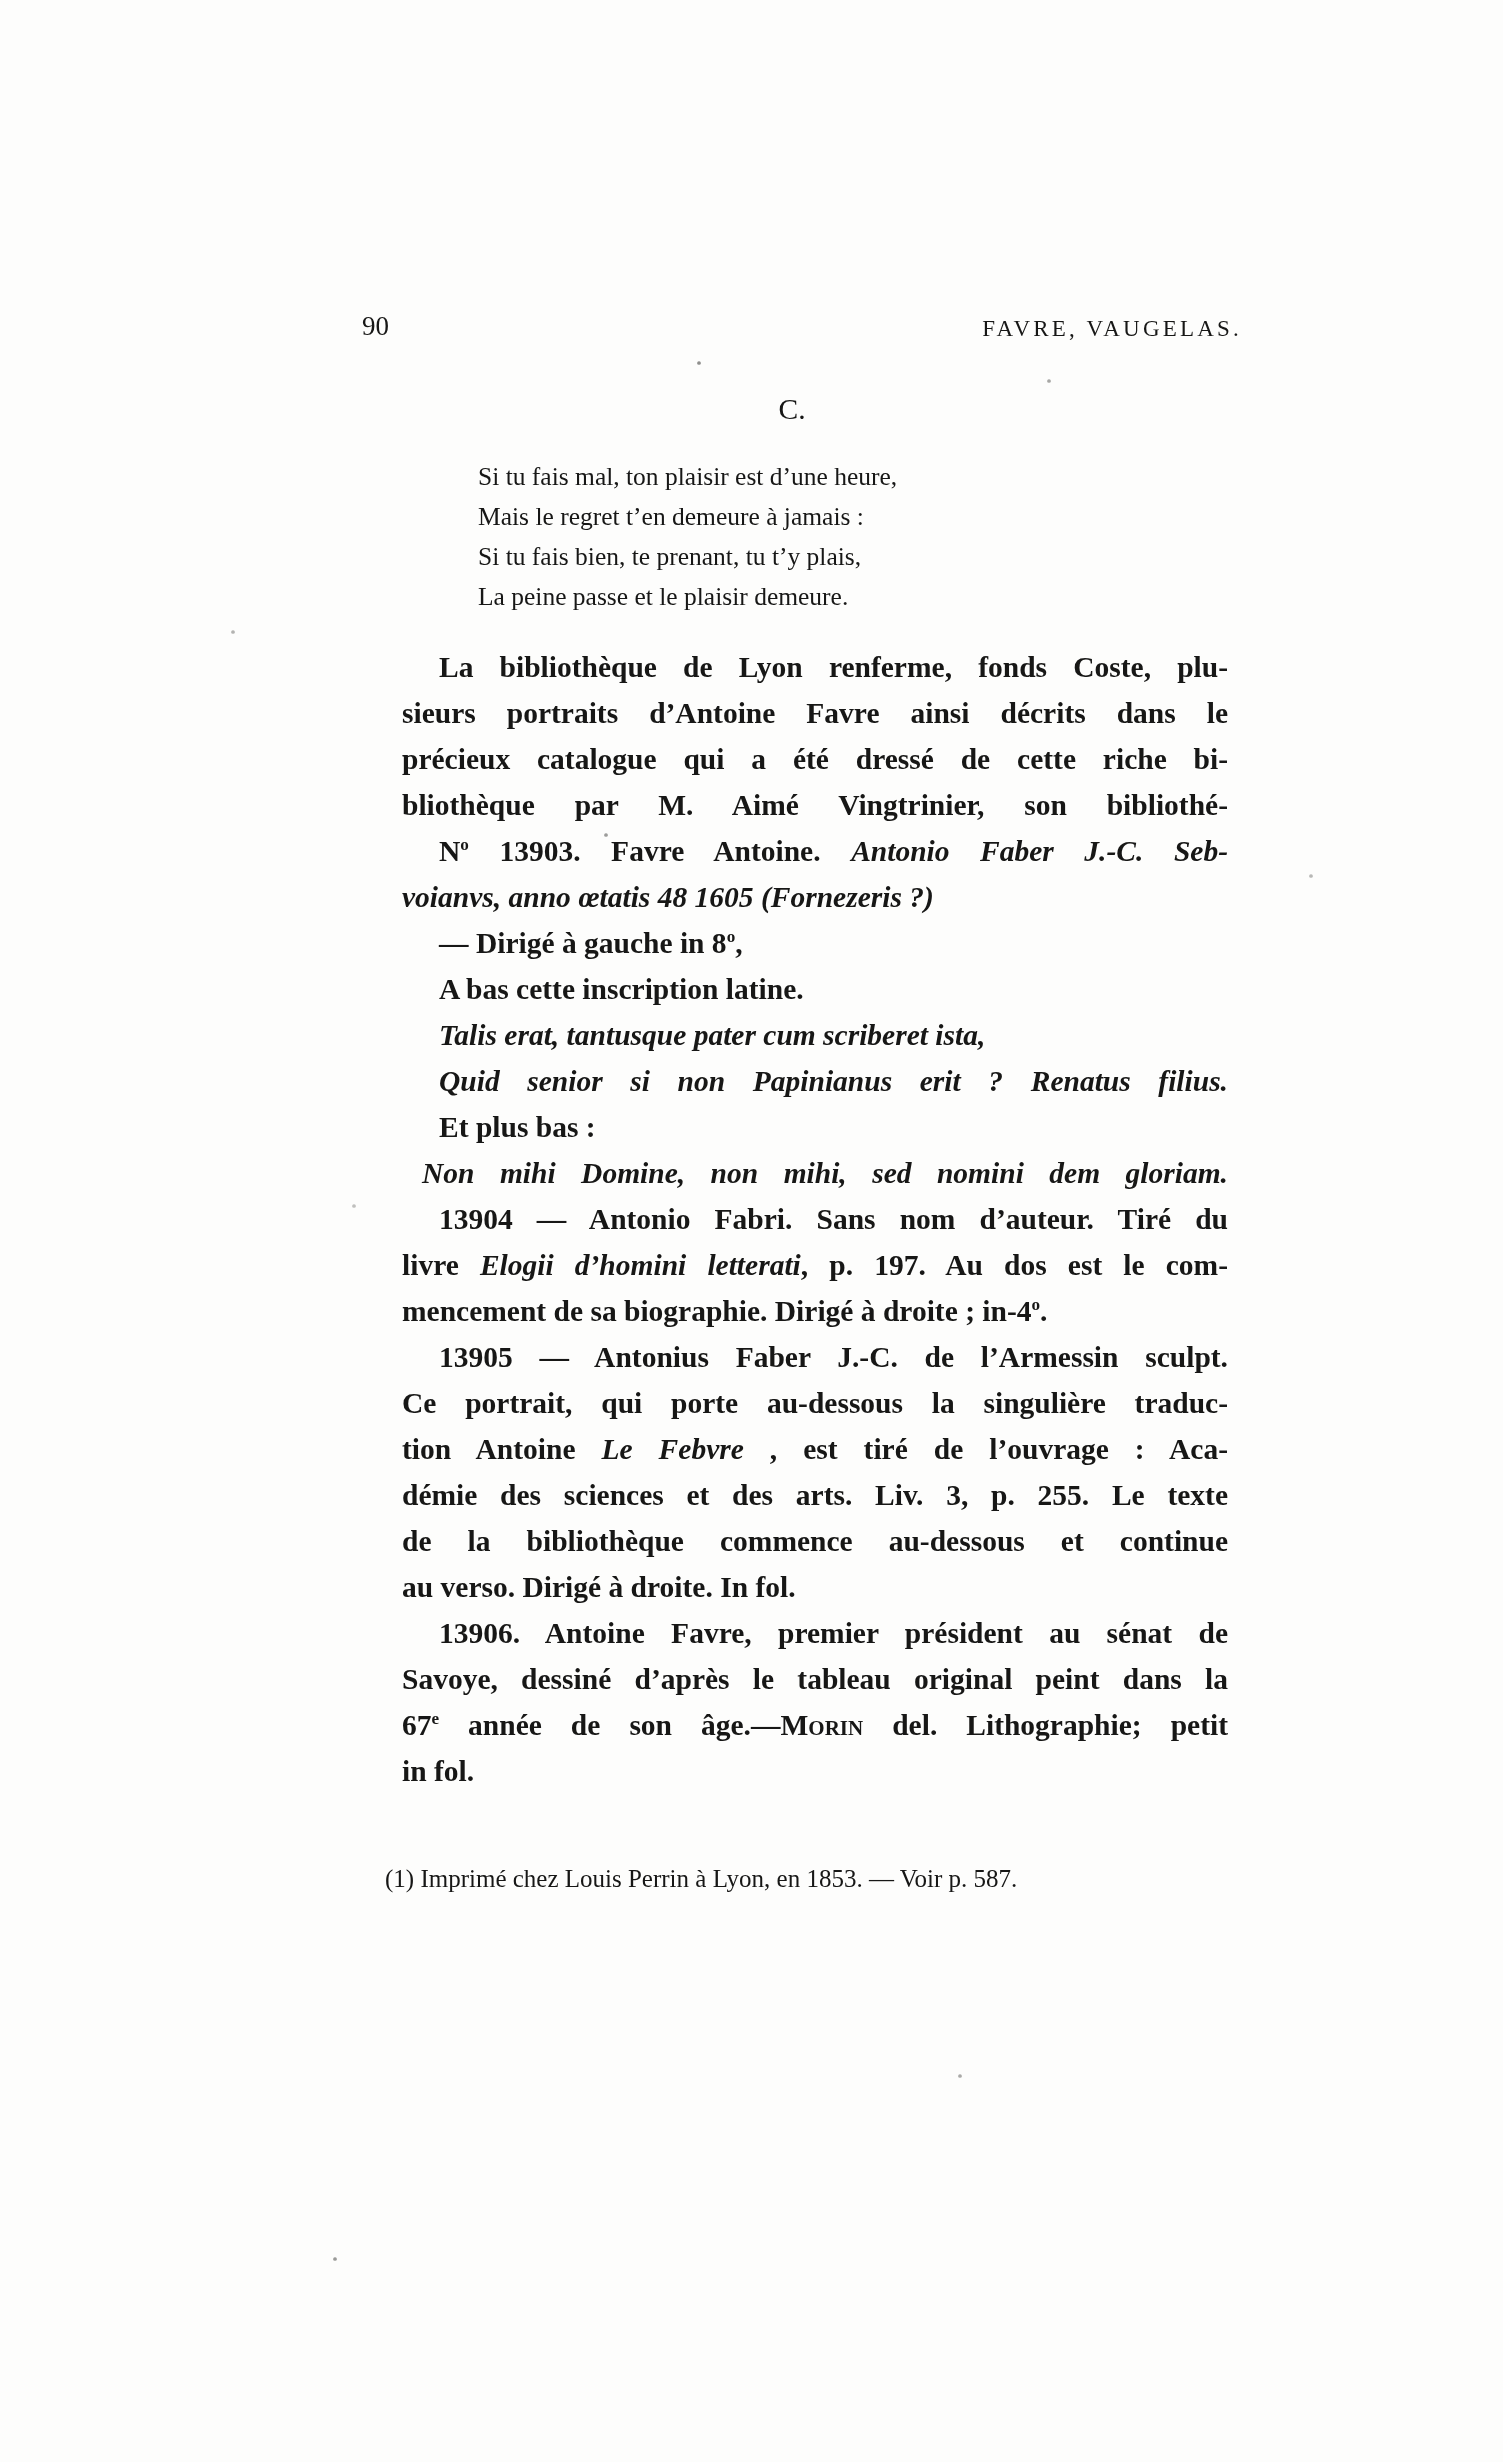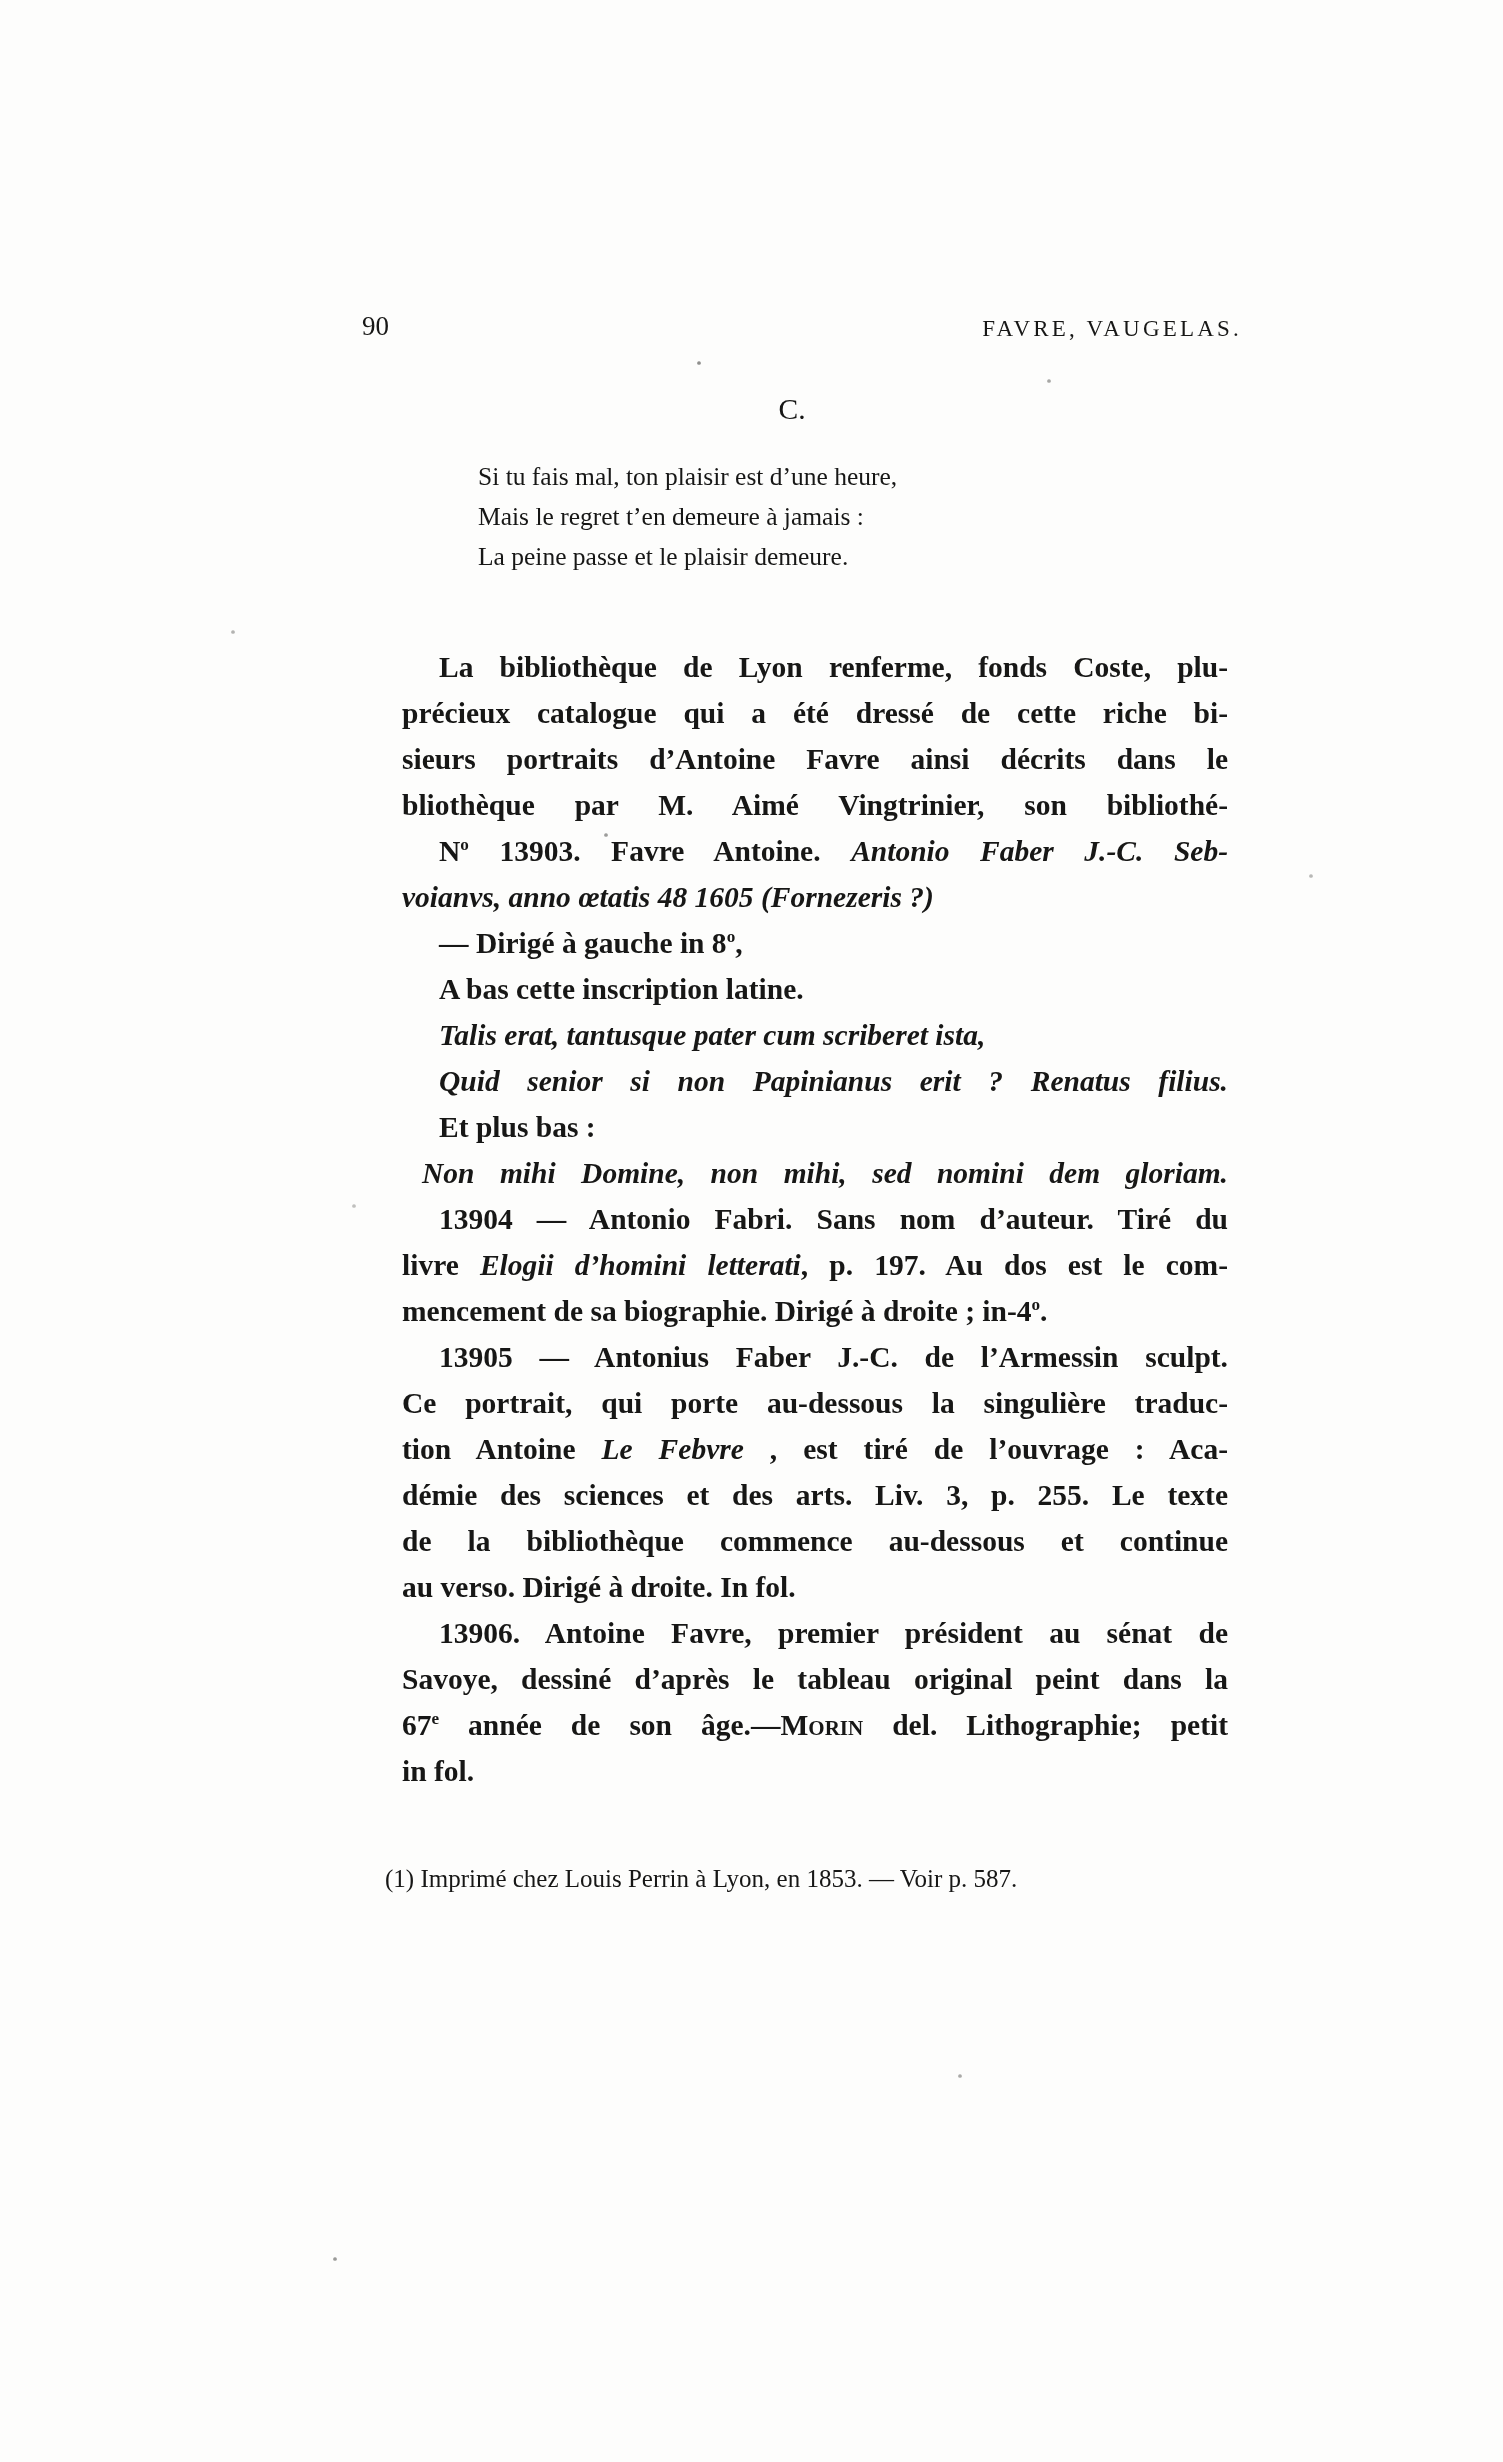--- a/index.html
+++ b/index.html
@@ -76,27 +76,28 @@
 
   <div class="page-number">90</div>
 
   <div class="running-title">FAVRE, VAUGELAS.</div>
 
   <div class="section-letter">C.</div>
 
   <div class="poem">
       <div class="poem-line">Si tu fais mal, ton plaisir est d’une heure,</div>
       <div class="poem-line">Mais le regret t’en demeure à jamais :</div>
+      <div class="poem-line">Si tu fais bien, te prenant, tu t’y plais,</div>
       <div class="poem-line">La peine passe et le plaisir demeure.</div>
     </div>
 
   <div class="body-col">
       <div class="line j ind1"><span>La bibliothèque de Lyon renferme, fonds Coste, plu-</span></div>
+      <div class="line j"><span>sieurs portraits d’Antoine Favre ainsi décrits dans le</span></div>
       <div class="line j"><span>précieux catalogue qui a été dressé de cette riche bi-</span></div>
-      <div class="line j"><span>sieurs portraits d’Antoine Favre ainsi décrits dans le</span></div>
       <div class="line j"><span>bliothèque par M. Aimé Vingtrinier, son bibliothé-</span></div>
       <div class="line j ind1"><span>N</span><sup>o</sup><span> 13903. Favre Antoine. </span><span class="i">Antonio Faber J.-C. Seb-</span></div>
       <div class="line"><span class="i">voianvs, anno œtatis 48 1605 (Fornezeris ?)</span></div>
       <div class="line ind1"><span>— Dirigé à gauche in 8</span><sup>o</sup><span>,</span></div>
       <div class="line ind1"><span>A bas cette inscription latine.</span></div>
       <div class="line ind1"><span class="i">Talis erat, tantusque pater cum scriberet ista,</span></div>
       <div class="line j ind1"><span class="i">Quid senior si non Papinianus erit ? Renatus filius.</span></div>
       <div class="line ind1"><span>Et plus bas :</span></div>
       <div class="line j ind2"><span class="i">Non mihi Domine, non mihi, sed nomini dem gloriam.</span></div>
       <div class="line j ind1"><span>13904 — Antonio Fabri. Sans nom d’auteur. Tiré du</span></div>

